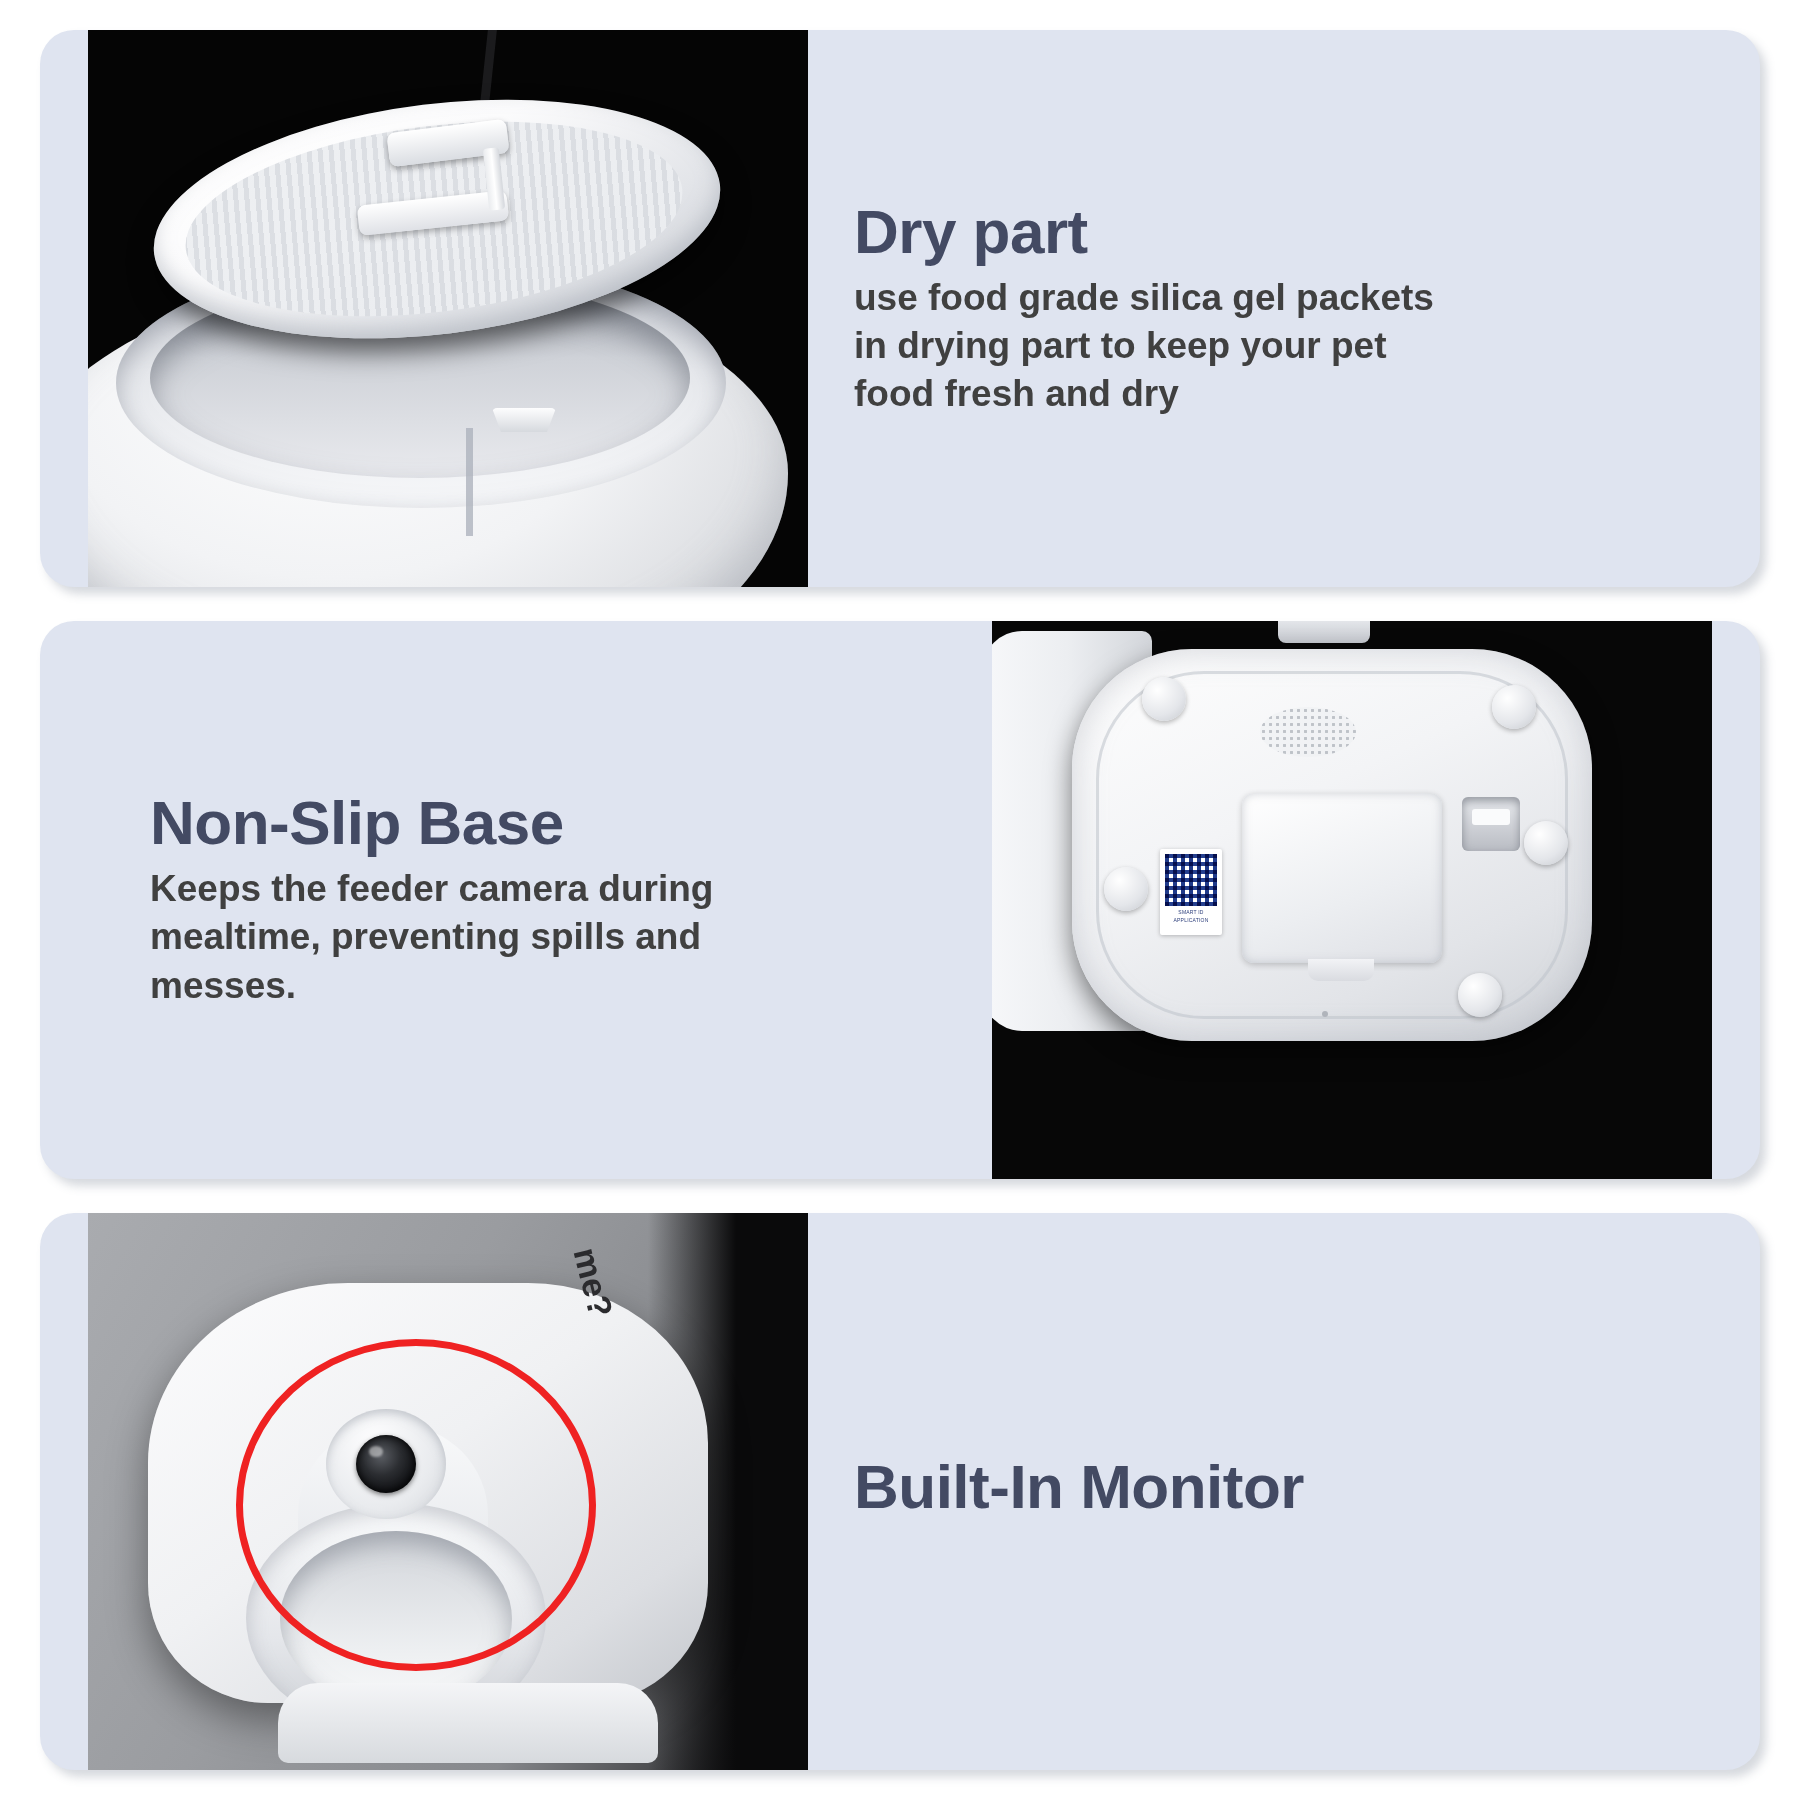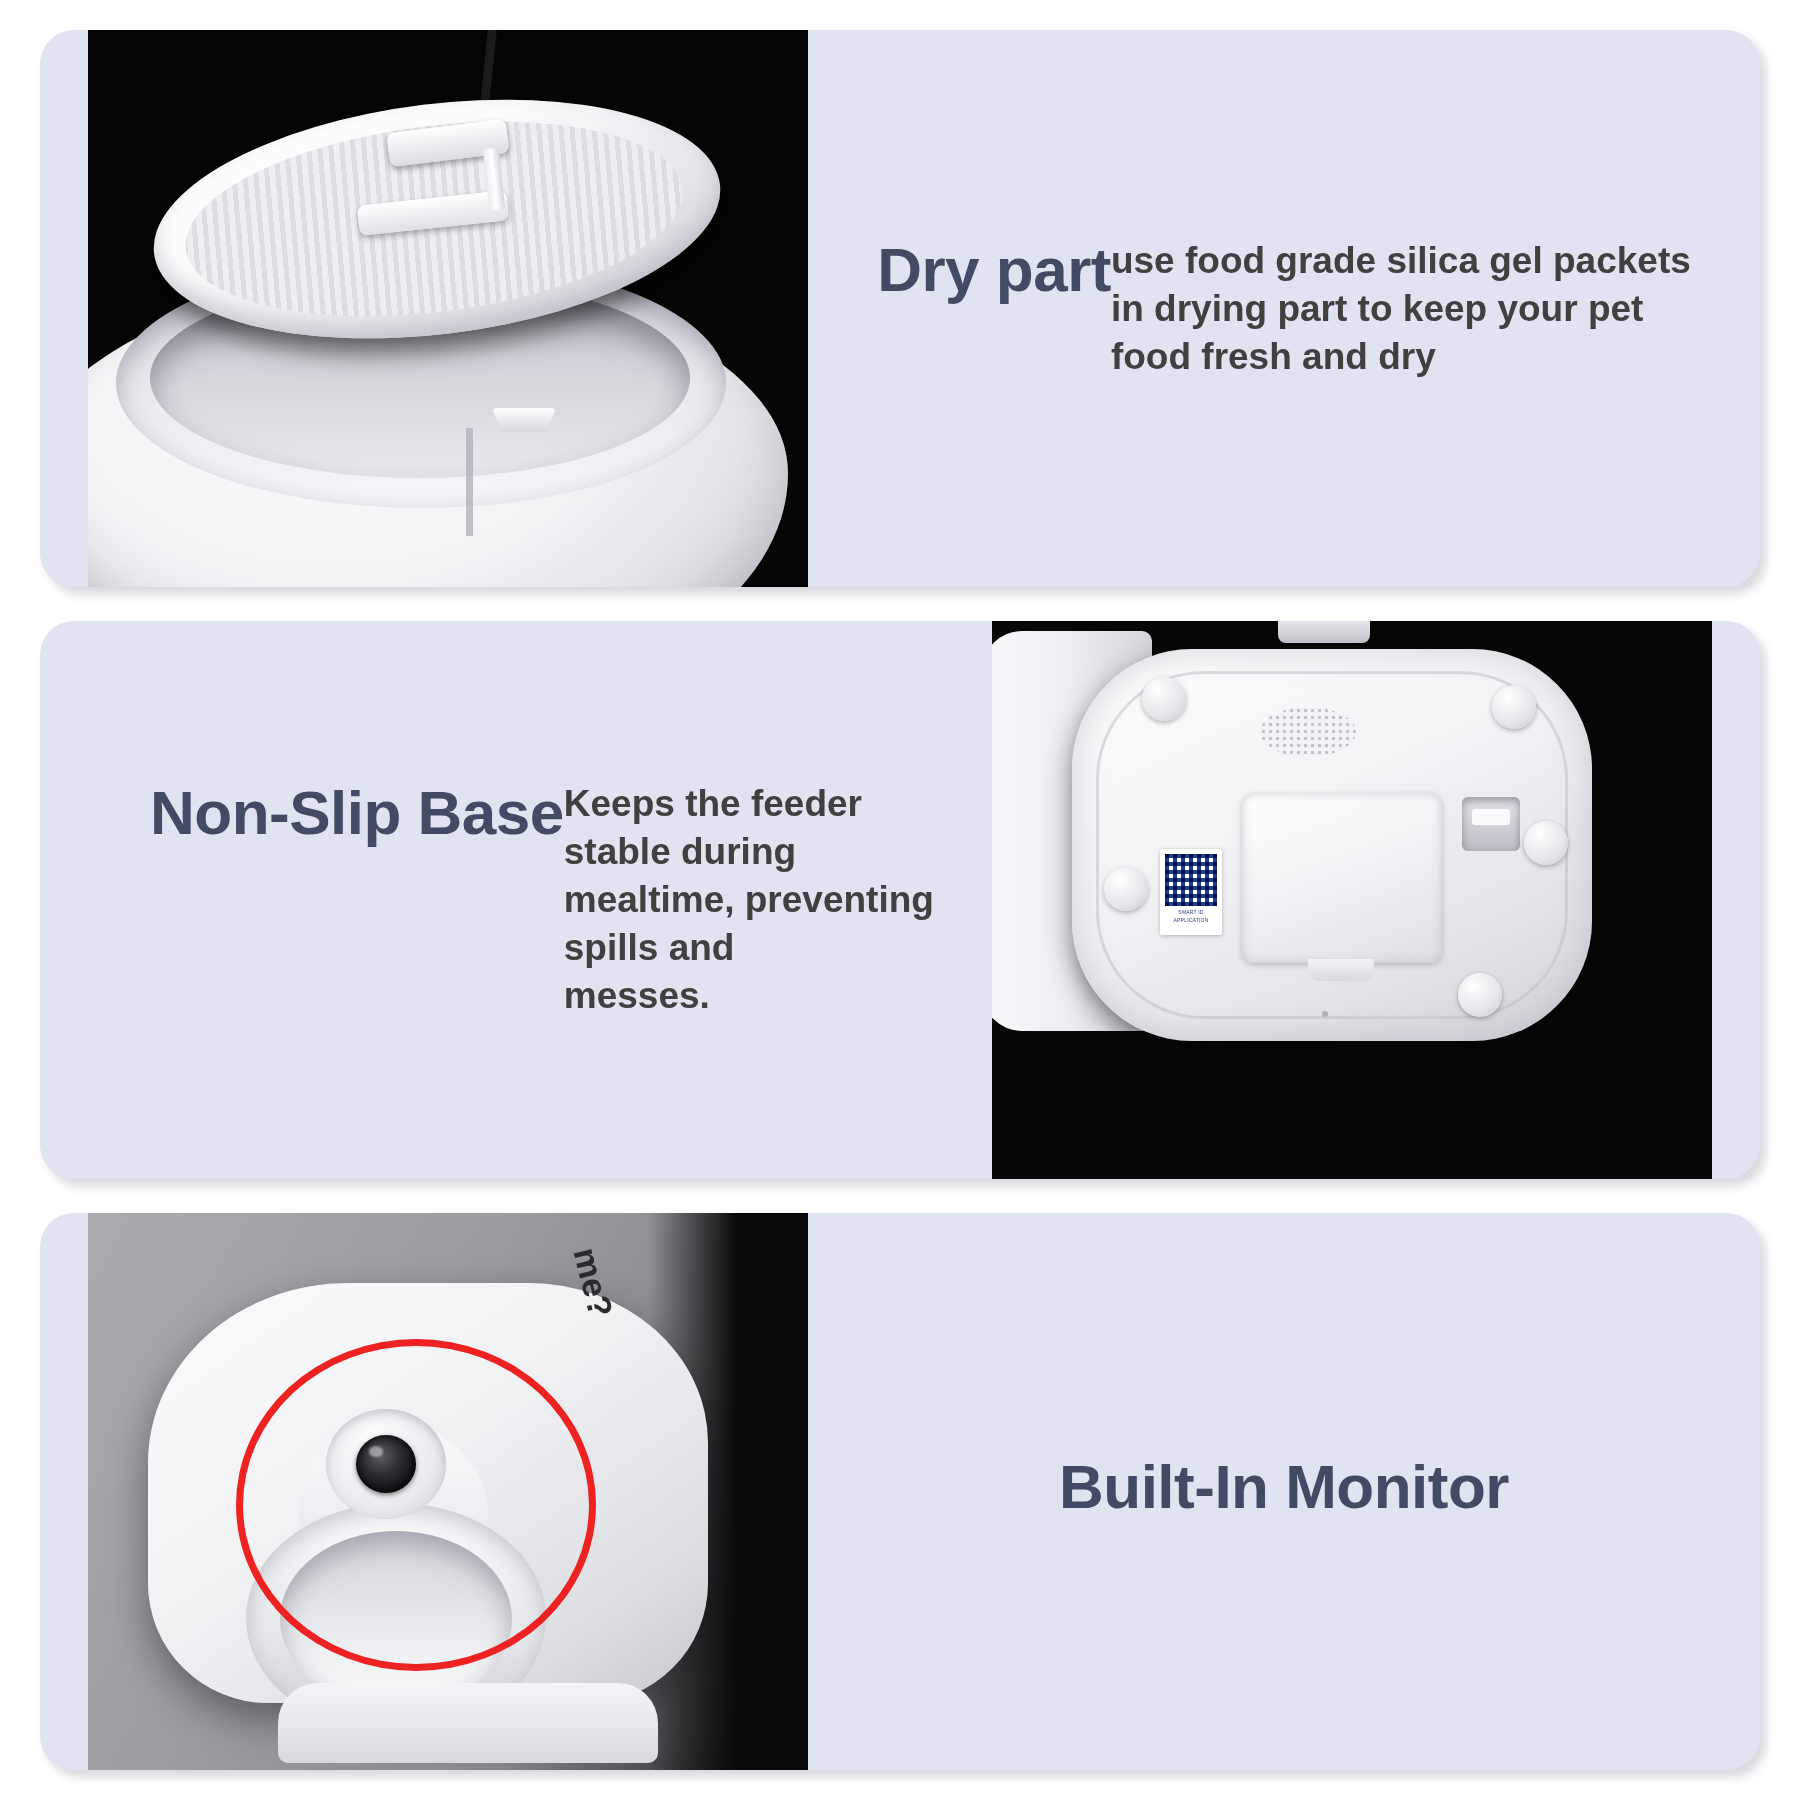--- a/index.html
+++ b/index.html
@@ -48,21 +48,21 @@
     overflow: hidden;
   }
   .card.img-left .photo  { margin-left: 48px; }
   .card.img-right .photo { margin-right: 48px; }
 
   
   .text {
     flex: 1 1 auto;
     padding: 0 46px;
     display: flex;
-    flex-direction: row;
+    flex-direction: column;
     justify-content: center;
   }
   .card.img-left .text  { align-items: flex-start; }
   .card.img-right .text { align-items: flex-start; padding-left: 110px; }
 
   .heading {
     font-size: 62px;
     font-weight: bold;
     color: #434a63;
     letter-spacing: -0.5px;
@@ -344,21 +344,21 @@
       <div class="foot f1"></div>
       <div class="foot f2"></div>
       <div class="foot f3"></div>
       <div class="foot f4"></div>
       <div class="foot f5"></div>
       <div class="p2-dot"></div>
     </div>
 
     <div class="text">
       <h2 class="heading">Non-Slip Base</h2>
-      <p class="body">Keeps the feeder stable during
+      <p class="body">Keeps the feeder camera during
 mealtime, preventing spills and
 messes.</p>
     </div>
 
   </section>
 
   <section class="card img-left">
 
     <div class="photo">
       <div class="p3-bg"></div>

